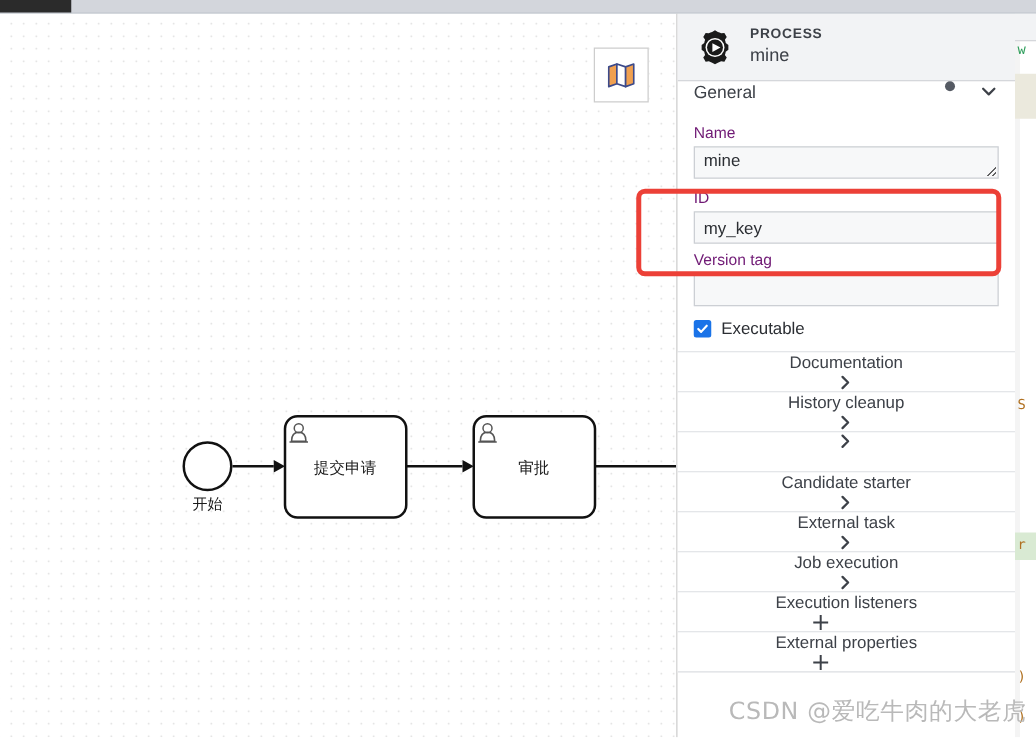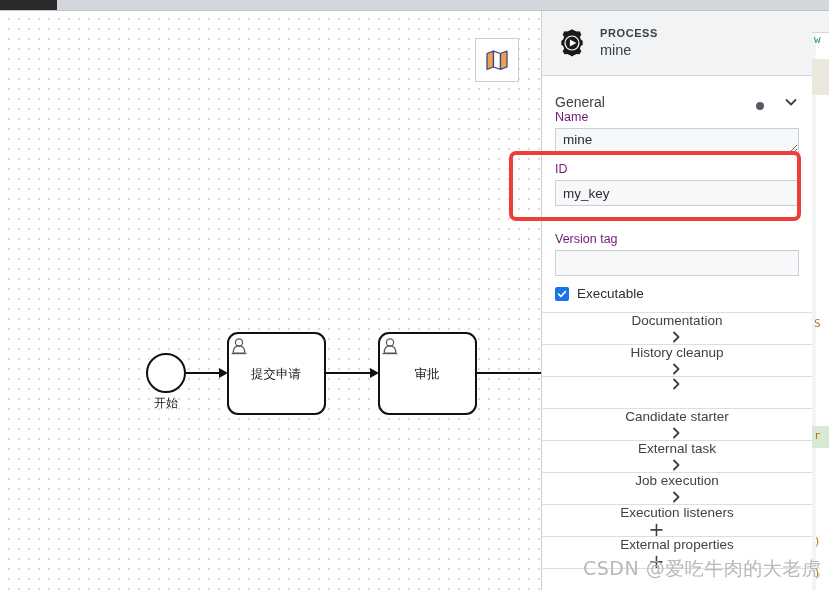--- a/index.html
+++ b/index.html
@@ -82,21 +82,21 @@
   .panel {
     position: absolute;
     left: 541px; top: 11px;
     width: 271px; height: 579px;
     background: #ffffff;
     border-left: 1px solid #cdcdcd;
     box-sizing: border-box;
     overflow: hidden;
   }
   .panel-header {
-    height: 65px;
+    height: 54px;
     background: #f2f3f5;
     border-bottom: 1px solid #d5d7db;
     display: flex;
     align-items: center;
     padding: 0 13px;
     box-sizing: border-box;
   }
   .panel-header-icon {
     width: 34px; height: 34px;
     flex: 0 0 34px;
@@ -114,21 +114,21 @@
     text-transform: uppercase;
   }
   .panel-title {
     font-size: 14.5px;
     color: #3d4148;
     margin-top: 1px;
   }
 
   .group-header {
     display: flex;
-    align-items: flex-end;
+    align-items: flex-start;
     height: 34px;
     padding: 0 13px;
     box-sizing: border-box;
     cursor: pointer;
   }
   .group-header-label {
     flex: 1;
     font-size: 14px;
     color: #3d4148;
   }
@@ -365,21 +365,21 @@
     <div class="field">
       <div class="field-label">Name</div>
       <textarea class="field-textarea" rows="1" placeholder="" style="">mine</textarea>
     </div>
 
     <div class="field" style="margin-top:8px;">
       <div class="field-label">ID</div>
       <input class="field-input" type="text" placeholder="" value="my_key" style="">
     </div>
 
-    <div class="field" style="margin-top:26px;">
+    <div class="field" style="margin-top:6px;">
       <div class="field-label">Version tag</div>
       <input class="field-input" type="text" placeholder="" style="">
     </div>
 
     <div class="checkbox-row">
       <div class="checkbox-box">
         <svg width="10" height="10" viewBox="0 0 10 10">
           <path d="M1.6 5.2 L3.9 7.5 L8.4 2.6" fill="none" stroke="#ffffff" stroke-width="1.7" stroke-linecap="round" stroke-linejoin="round"></path>
         </svg>
       </div>

